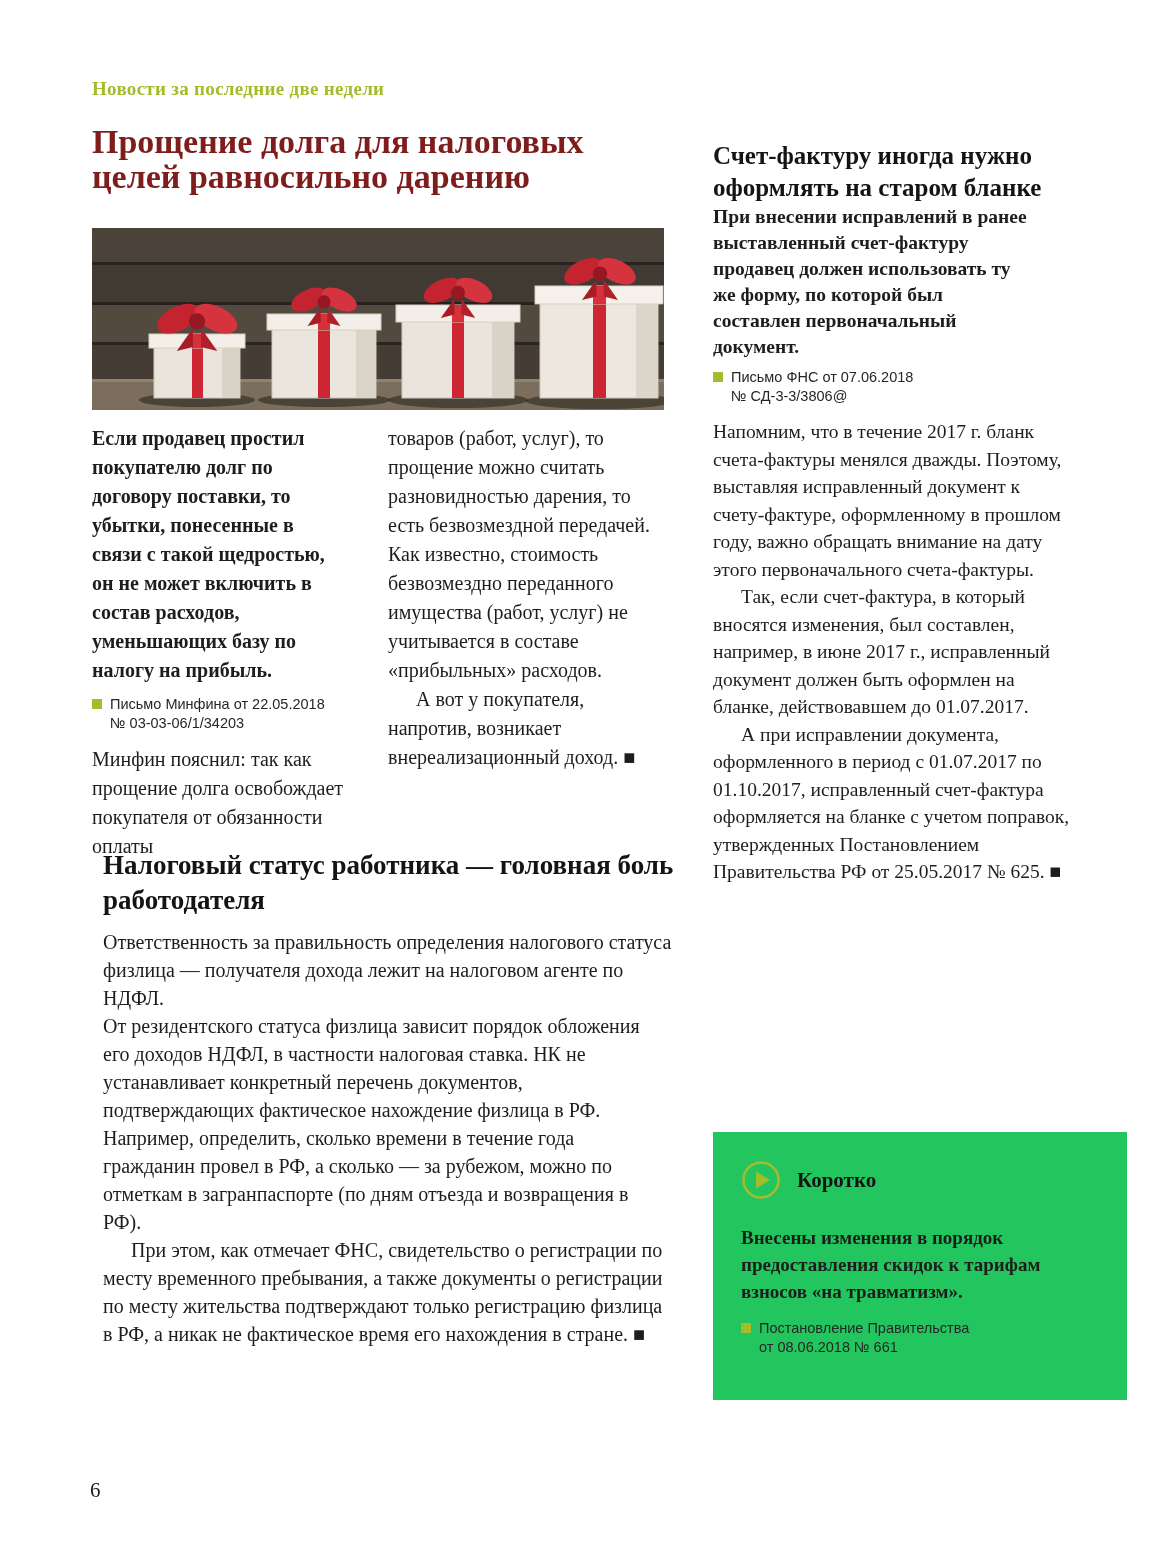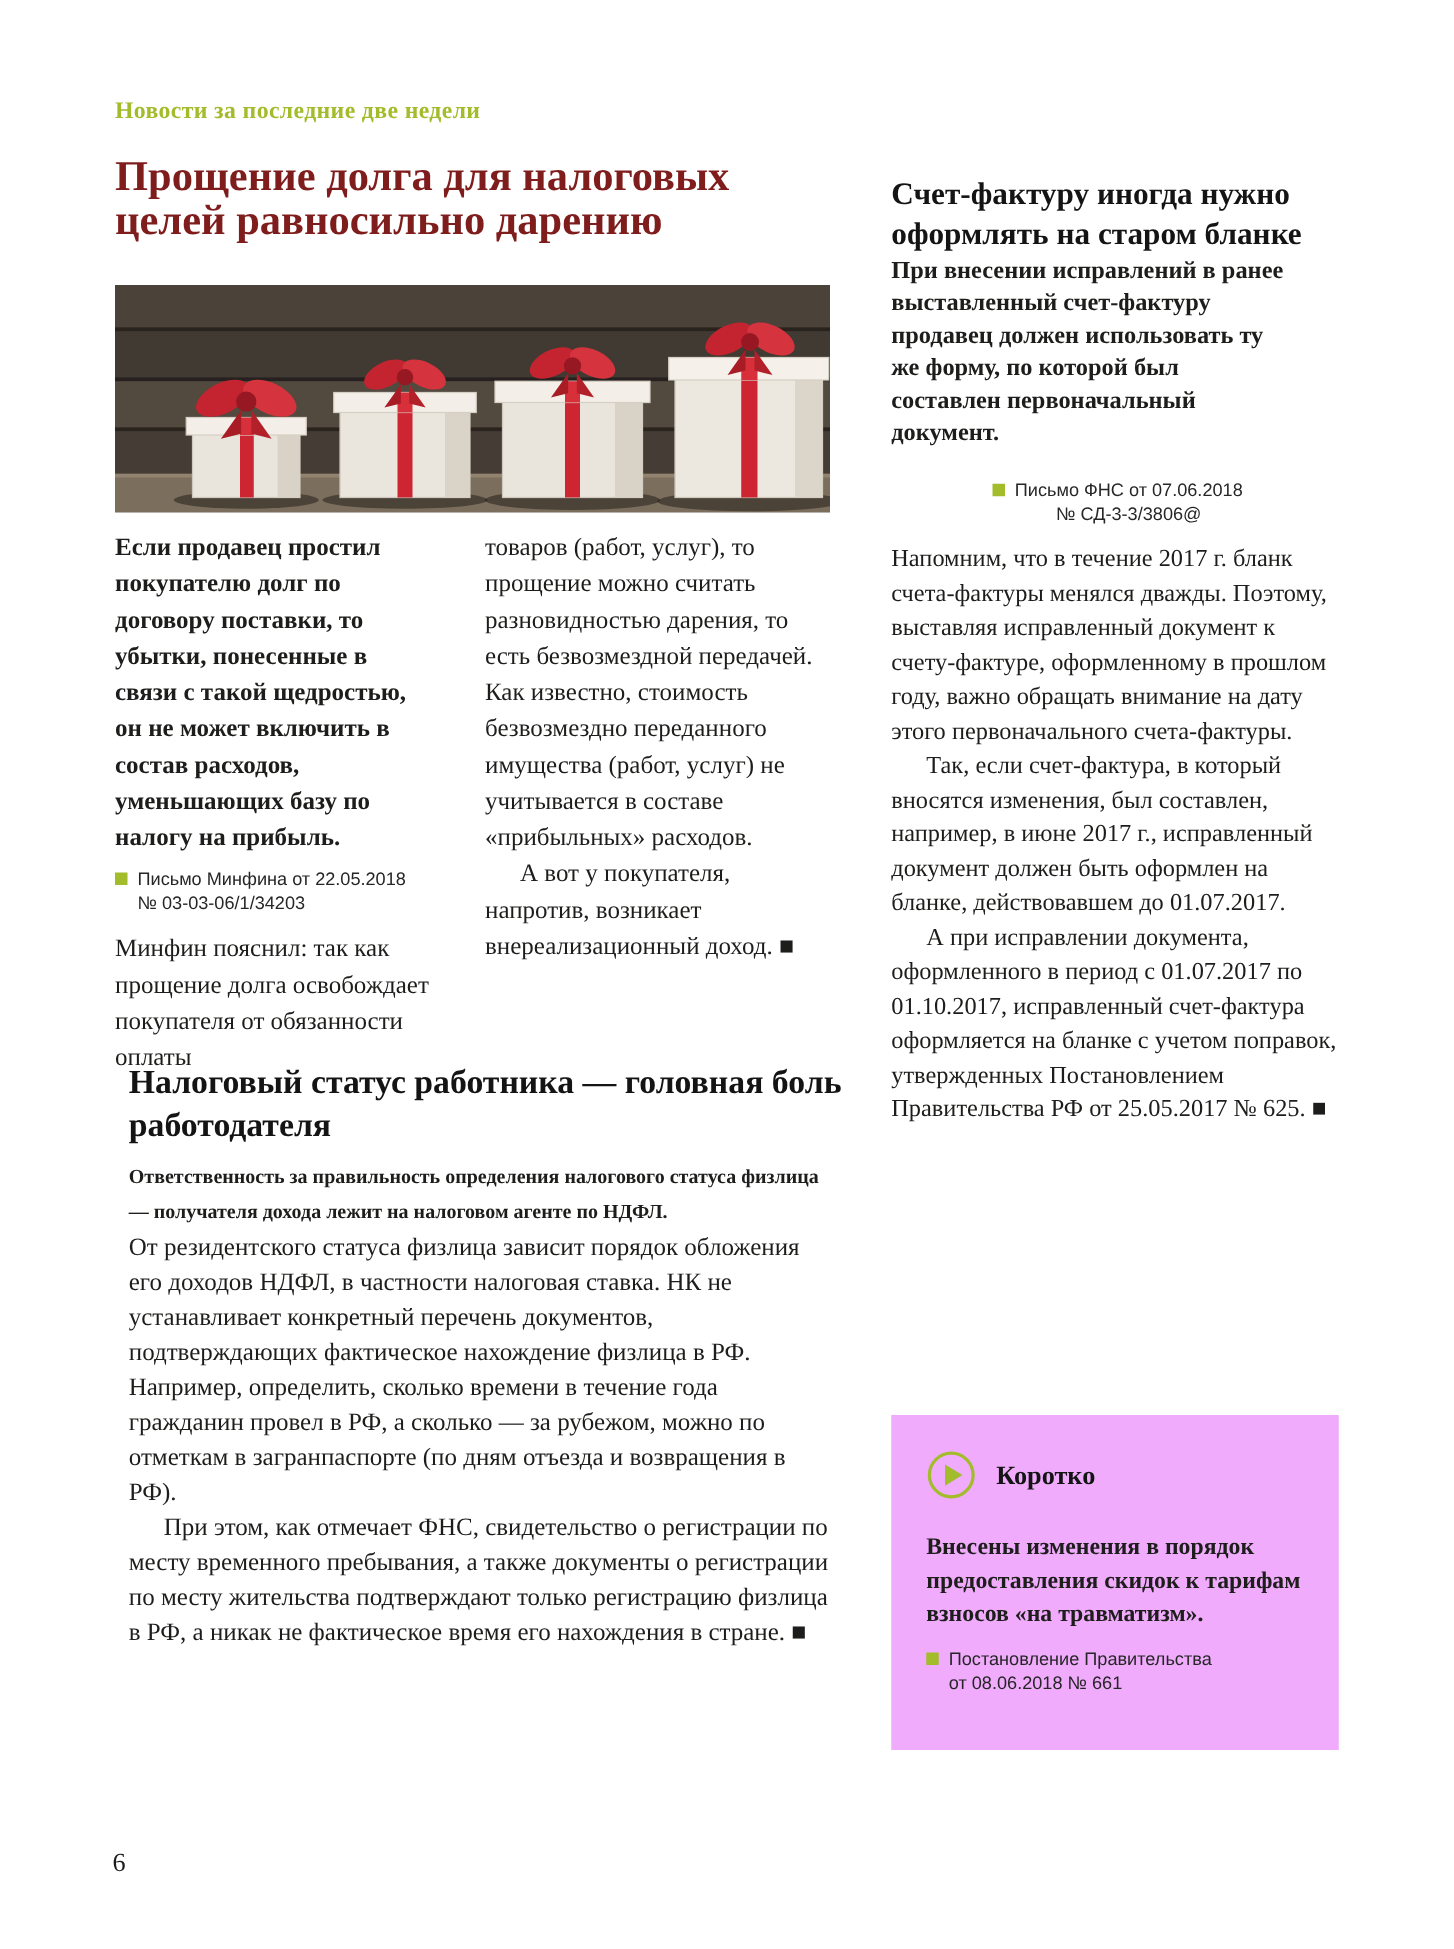--- a/index.html
+++ b/index.html
@@ -30,35 +30,35 @@
     color:#262626; margin:10px 0 12px 0;
   }
   .ref .bullet { display:inline-block; width:10px; height:10px; background:#a3bc2b; margin-right:8px; }
   .ref .l2 { display:block; padding-left:18px; }
 
   .indent { text-indent:28px; }
 
   
   .a2 { position:absolute; left:103px; top:848px; width:572px; }
   .a2-title { font-size:27px; line-height:35px; font-weight:bold; color:#141414; }
-  .a2-lead { font-size:16px; line-height:28px; font-weight:bold; margin-top:10px; width:572px; }
+  .a2-lead { font-size:20px; line-height:28px; font-weight:normal; margin-top:10px; width:572px; }
   .a2 .ref { margin:12px 0 14px 0; }
   .a2-body { font-size:20px; line-height:28px; width:566px; }
 
   
   .rc { position:absolute; left:713px; top:140px; width:362px; }
   .rc-title { font-size:25px; line-height:32px; font-weight:bold; color:#141414; width:330px; }
   .rc-lead { font-size:19.5px; line-height:26px; font-weight:bold; width:320px; }
-  .rc .ref { margin:24px 0 12px 0;text-align:center; }
+  .rc .ref { margin:8px 0 12px 0; }
   .rc-body { font-size:19.5px; line-height:27.5px; width:362px; }
 
   
   .shortly {
-    position:absolute; left:713px; top:1132px; width:358px; min-height:268px;
-    background:#f0abfc; padding:28px 28px 26px 28px;
+    position:absolute; left:713px; top:1132px; width:414px; min-height:268px;
+    background:#22c55e; padding:28px 28px 26px 28px;
   }
   .shortly-head { display:flex; align-items:center; }
   .play-icon { width:40px; height:40px; margin-right:16px; flex:0 0 auto; }
   .shortly-title { font-size:21px; font-weight:bold; color:#141414; }
   .shortly-text { font-size:19px; line-height:27px; font-weight:bold; margin-top:24px; }
   .shortly .ref { margin:14px 0 0 0; }
 
   .page-number { position:absolute; left:90px; top:1478px; font-size:21px; color:#1d1d1b; }
 </style>
 </head>

